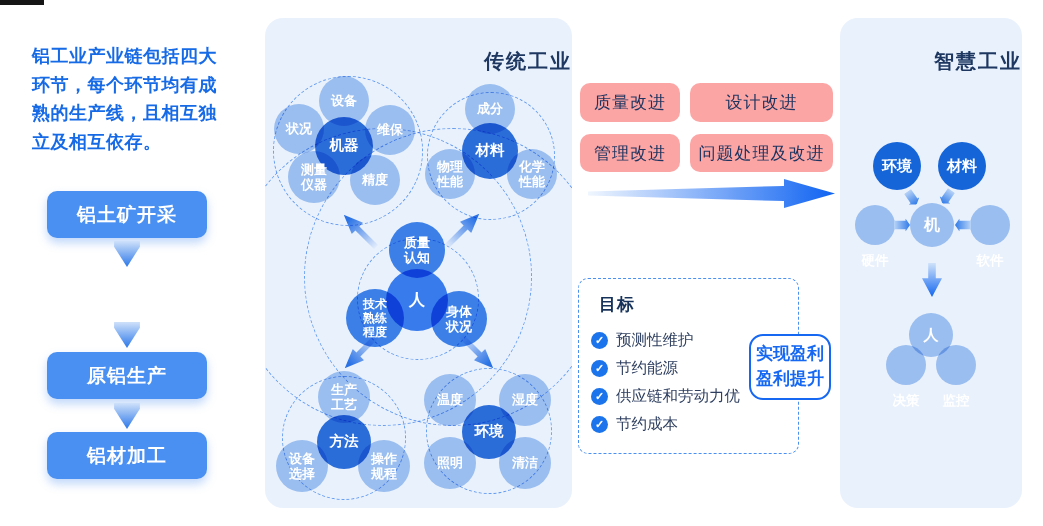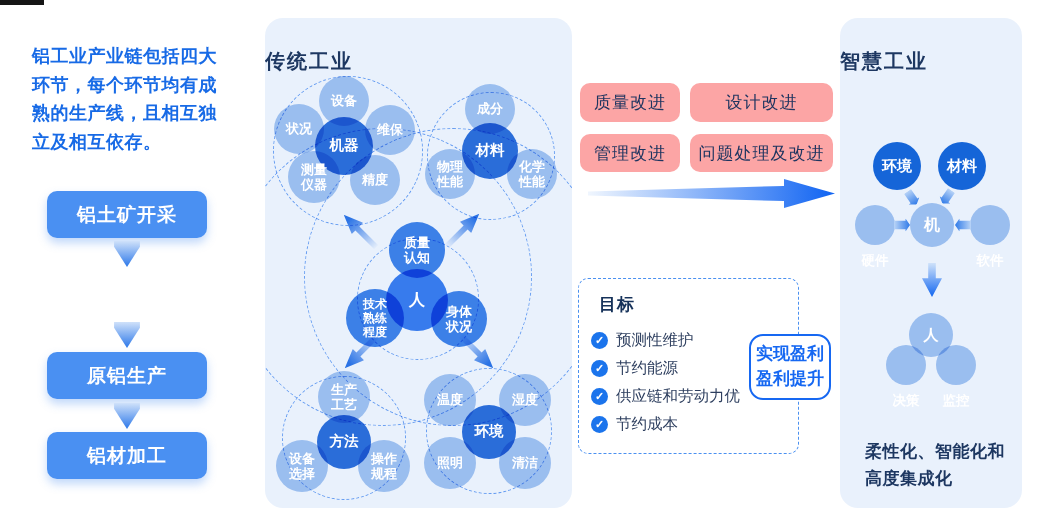--- a/index.html
+++ b/index.html
@@ -1,21 +1,21 @@
 <!DOCTYPE html>
 <html><head>
 <meta charset="utf-8">
 <style>
   html,body{margin:0;padding:0;background:#fff;}
   #stage{position:relative;width:1043px;height:526px;background:#ffffff;overflow:hidden;
          font-family:"Liberation Sans",sans-serif;}
   .abs{position:absolute;}
   
   .panel{position:absolute;top:18px;height:490px;background:#e9f1fc;border-radius:18px;overflow:hidden;}
-  .panel-title{position:absolute;top:30px;left:0;right:0;text-align:left;
+  .panel-title{position:absolute;top:30px;left:0;right:0;text-align:right;
                font-size:20px;font-weight:bold;color:#1d3761;letter-spacing:2px;}
   
   .intro{position:absolute;left:32px;top:42px;width:190px;font-size:18px;font-weight:bold;
          color:#176ae6;line-height:28.5px;letter-spacing:.5px;}
   
   .flow-btn{position:absolute;left:47px;width:160px;height:47px;background:#4a90f2;border-radius:10px;
             color:#fff;font-size:19px;font-weight:bold;display:flex;align-items:center;justify-content:center;
             letter-spacing:1px;box-shadow:0 5px 10px rgba(77,142,240,.35);}
   .flow-arrow{position:absolute;left:110px;width:34px;height:26px;
               clip-path:polygon(12% 0,88% 0,88% 22%,50% 100%,12% 22%);
@@ -219,17 +219,15 @@
 
     <div class="blabel fs15" style="left:57px;top:148px;">环境</div>
     <div class="blabel fs15" style="left:122px;top:148px;">材料</div>
     <div class="blabel fs135" style="left:35px;top:207px;">硬件</div>
     <div class="blabel fs16" style="left:92px;top:207px;">机</div>
     <div class="blabel fs135" style="left:150px;top:207px;">软件</div>
     <div class="blabel fs15" style="left:91px;top:317px;">人</div>
     <div class="blabel fs135" style="left:66px;top:347px;">决策</div>
     <div class="blabel fs135" style="left:116px;top:347px;">监控</div>
 
-    <div class="caption">柔性化、智能化和
-高度集成化</div>
   </div>
 
 </div>
 
 </body></html>

